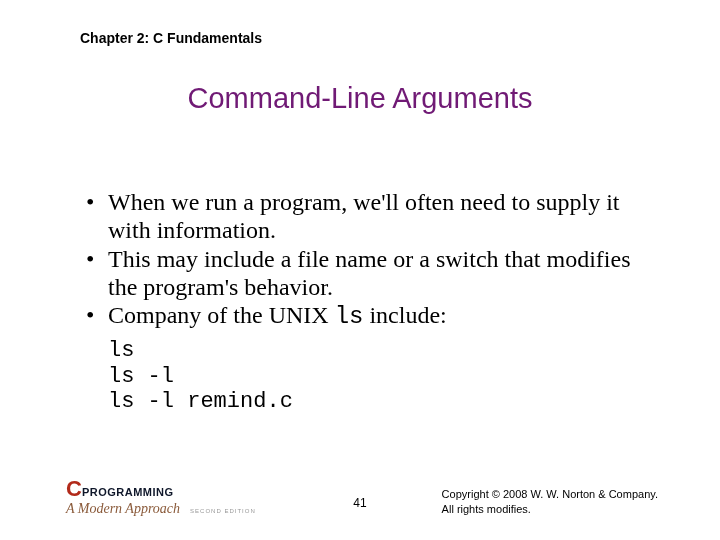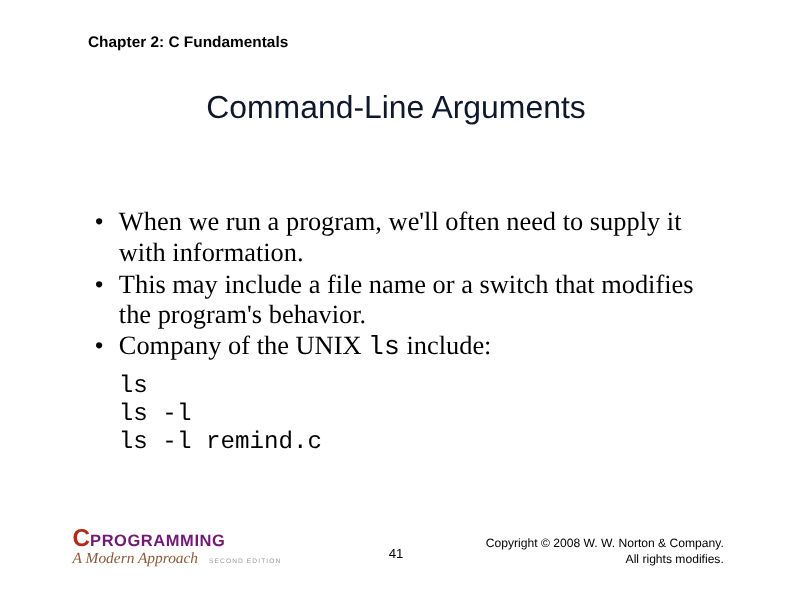--- a/index.html
+++ b/index.html
@@ -28,21 +28,21 @@
     color: #000;
   }
   .title {
     position: absolute;
     top: 82px;
     left: 0;
     width: 720px;
     text-align: center;
     font-family: Arial, Helvetica, sans-serif;
     font-size: 29px;
-    color: #0f172a;
+    color: #701a75;
   }
   .body {
     position: absolute;
     top: 152px;
     left: 80px;
     width: 580px;
     margin-top: 36px;
   }
   ul.bullets {
     margin: 0;
@@ -95,22 +95,22 @@
   .logo-c {
     font-family: Arial, Helvetica, sans-serif;
     font-weight: 900;
     font-size: 22px;
     color: #b22a1a;
     letter-spacing: -1px;
   }
   .logo-prog {
     font-family: Arial, Helvetica, sans-serif;
     font-weight: 900;
-    font-size: 15px;
-    color: #701a75;
+    font-size: 11px;
+    color: #0f172a;
     letter-spacing: 0.5px;
     margin-left: 1px;
   }
   .logo-sub {
     font-family: "Times New Roman", Times, serif;
     font-style: italic;
     font-size: 14px;
     color: #8a5a3a;
     margin-top: 1px;
   }
@@ -132,21 +132,21 @@
     color: #000;
   }
   .copyright {
     position: absolute;
     right: 62px;
     bottom: 0;
     font-family: Arial, Helvetica, sans-serif;
     font-size: 11px;
     line-height: 1.3;
     color: #000;
-    text-align: right;
+    text-align: left;
     margin-top: 44px;
   }
 </style>
 </head>
 <body>
 
 <div class="slide">
 
   <div class="chapter">Chapter 2: C Fundamentals</div>
 

